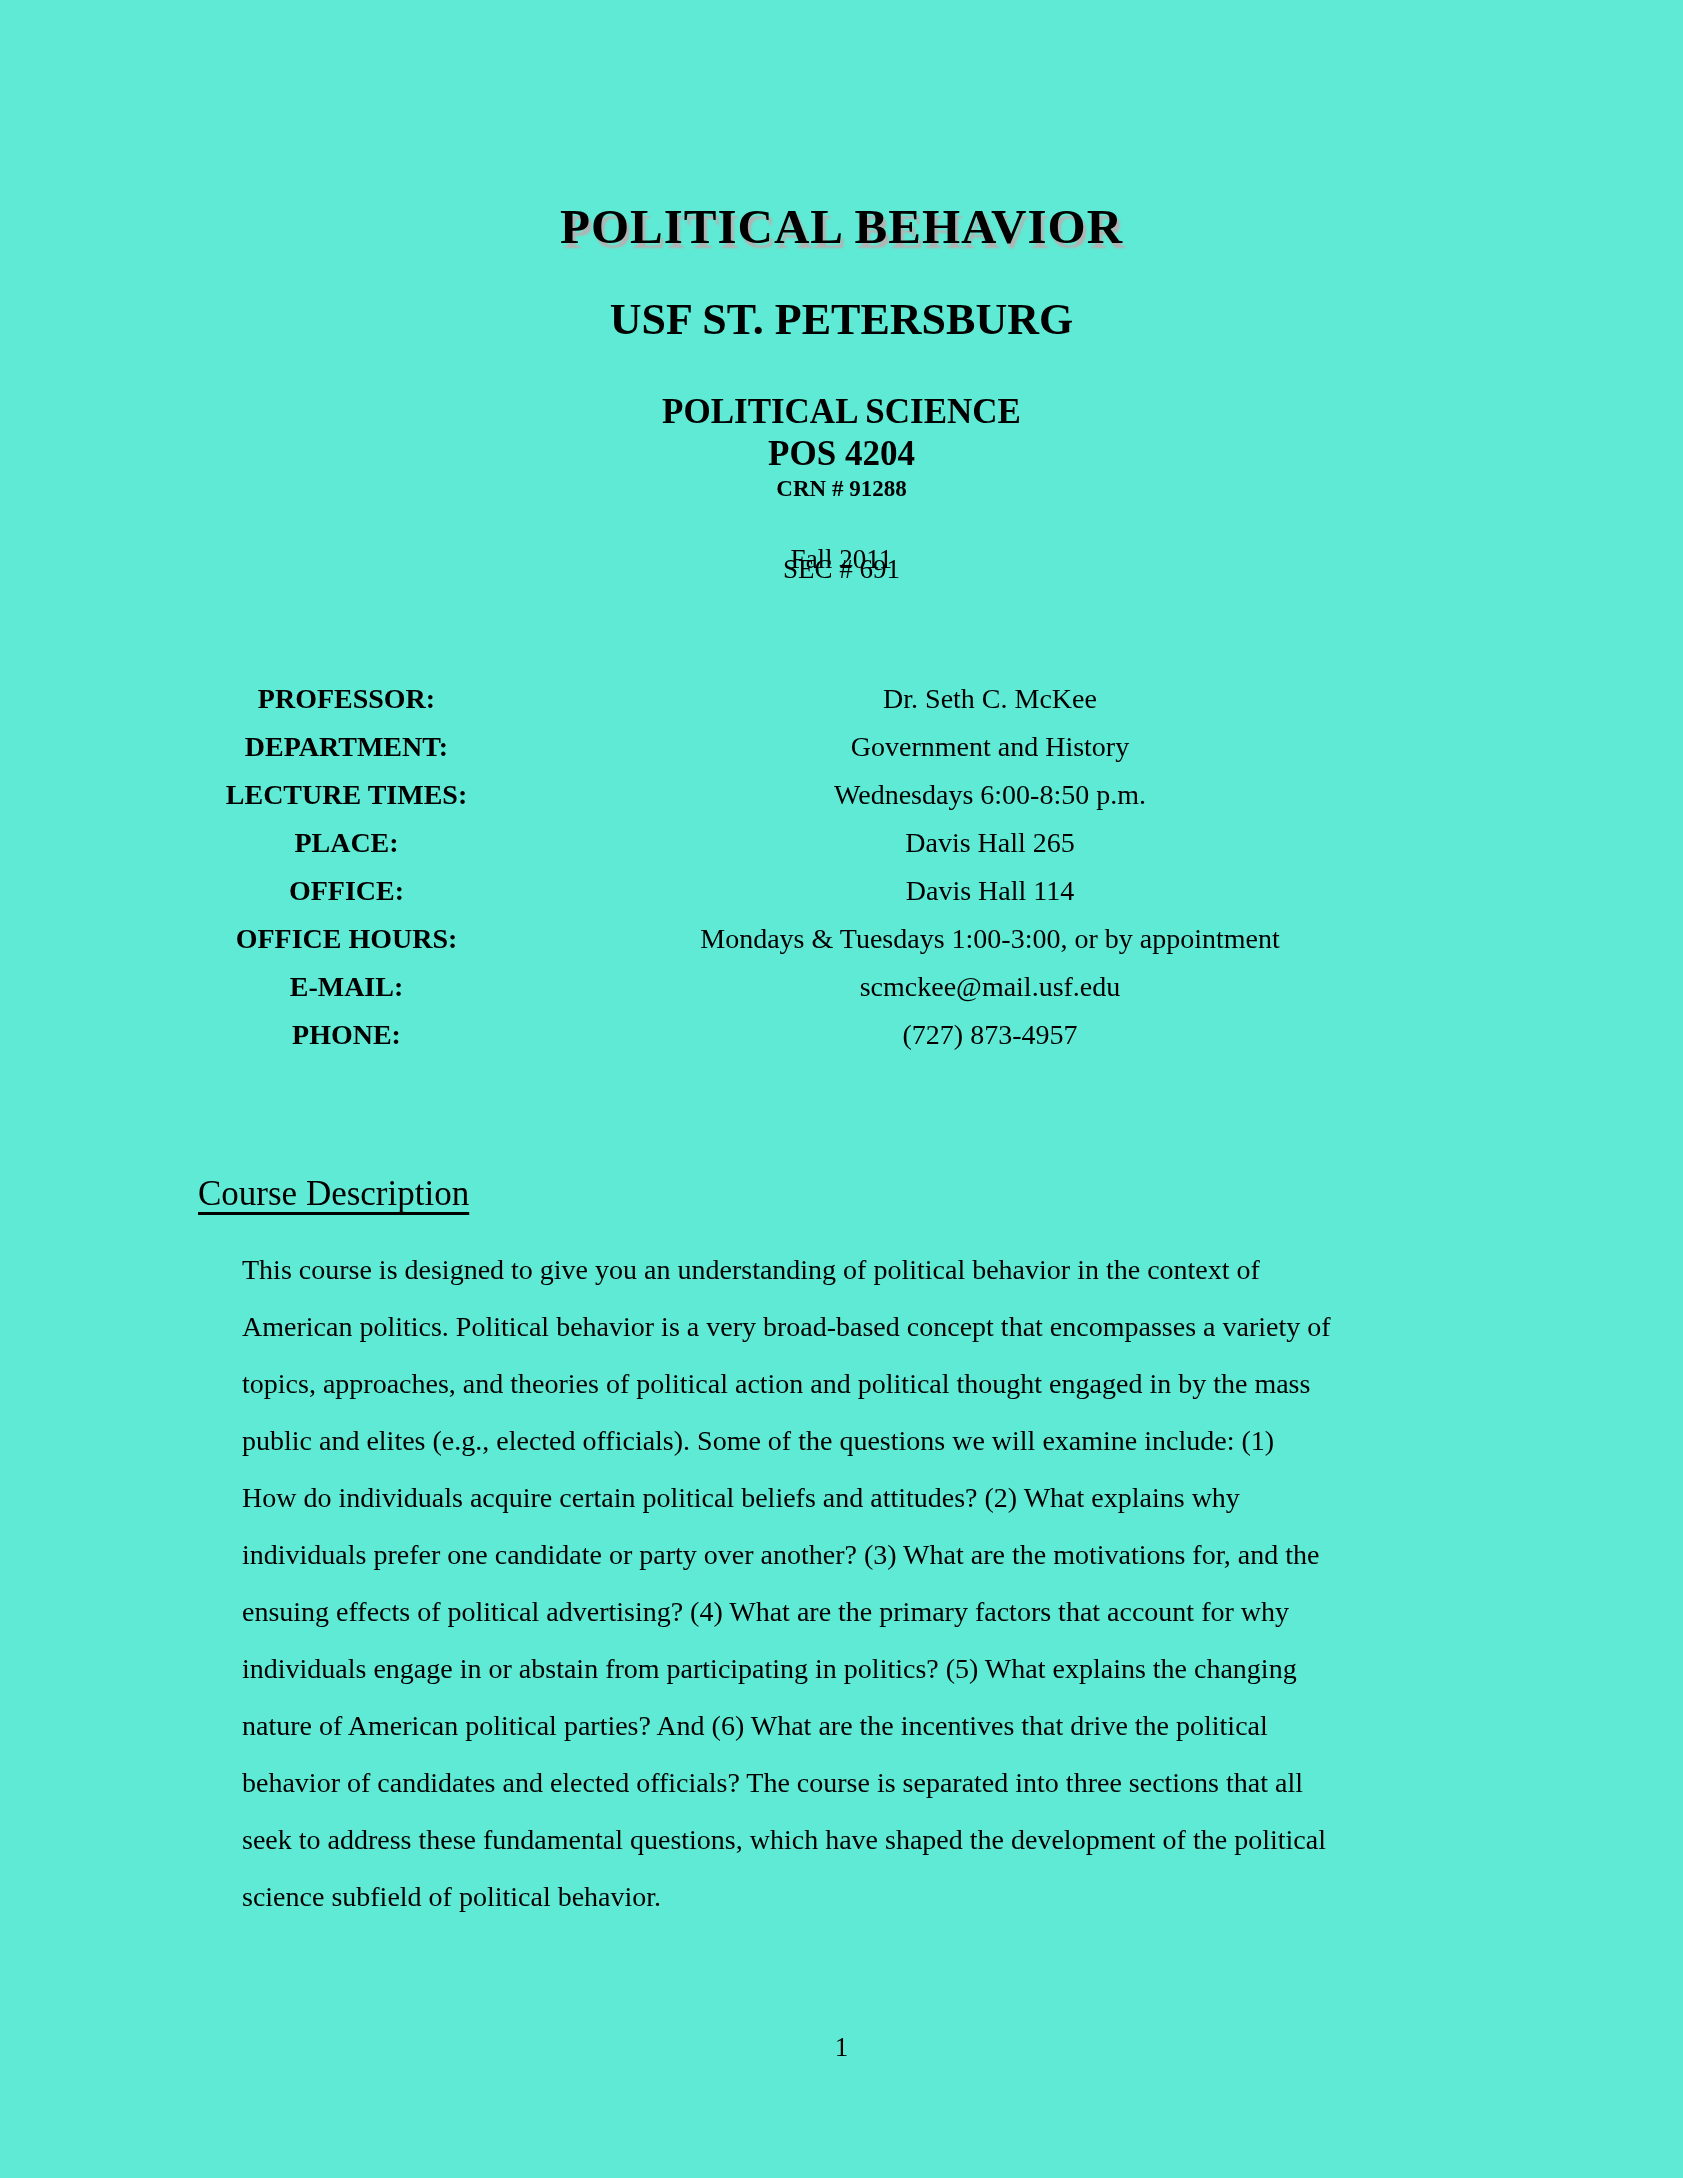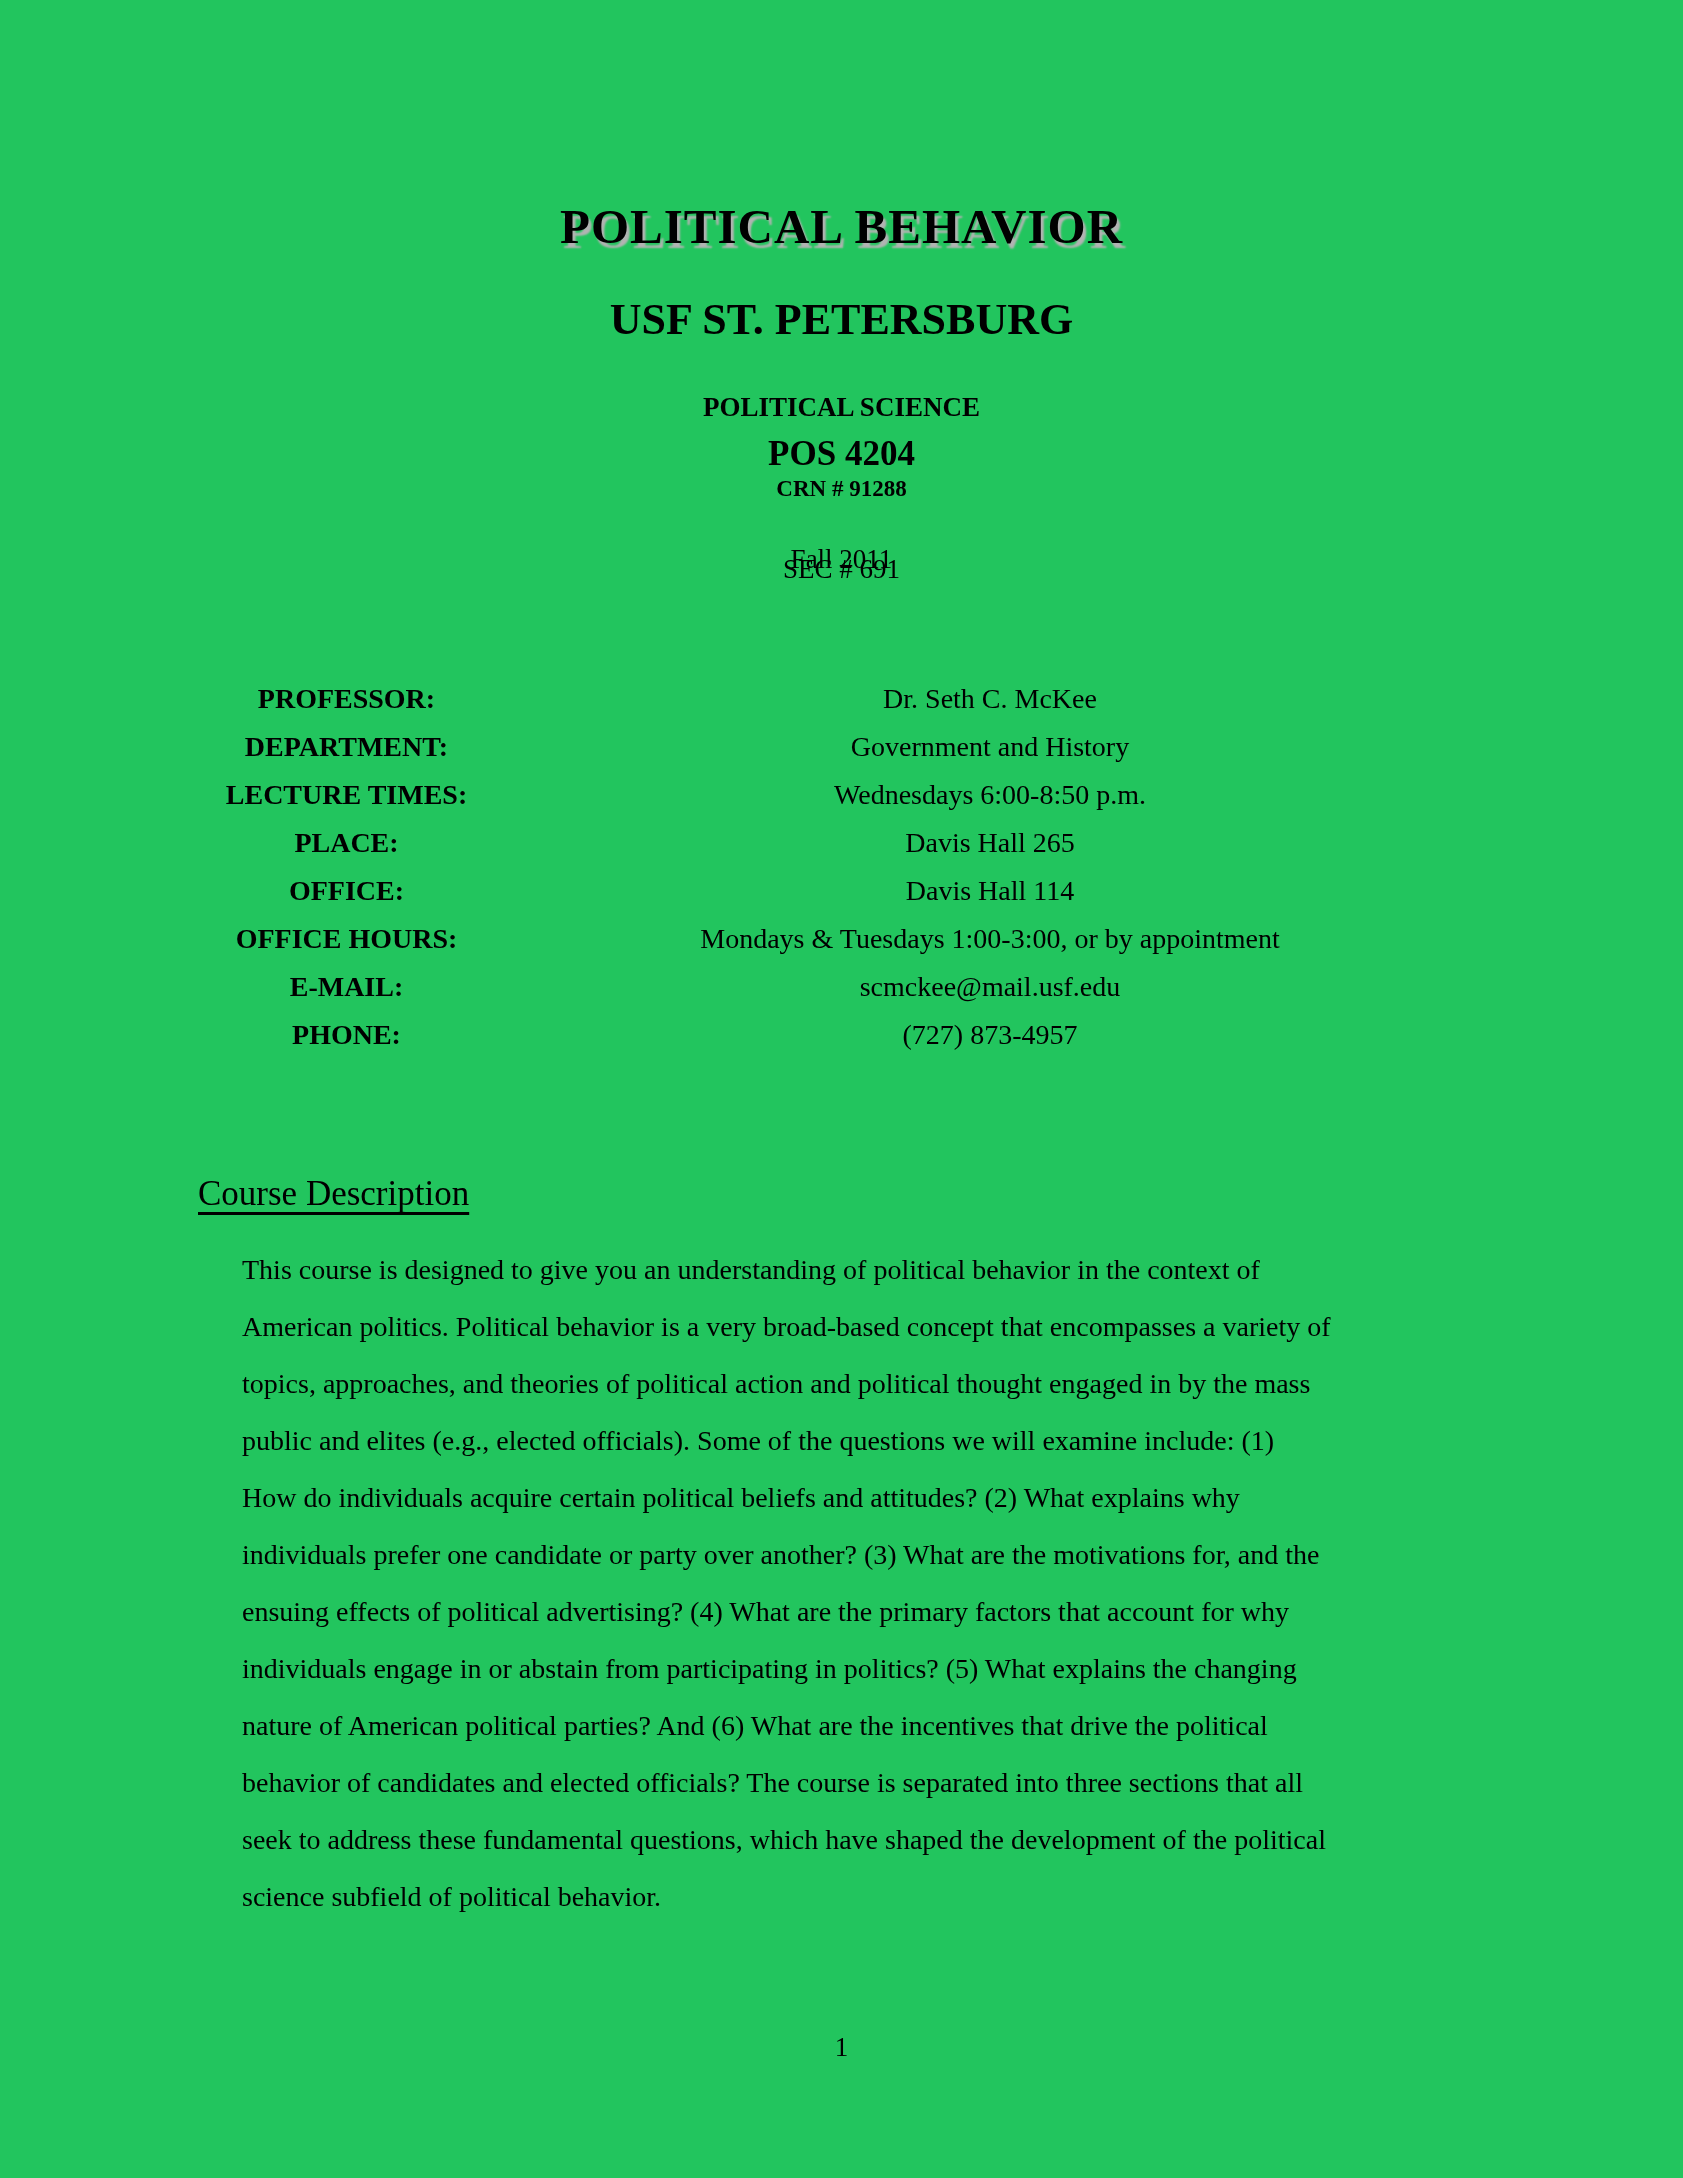--- a/index.html
+++ b/index.html
@@ -4,21 +4,21 @@
 <style>
   html, body {
     margin: 0;
     padding: 0;
     background: #ffffff;
   }
   .page {
     position: relative;
     width: 1683px;
     height: 2178px;
-    background: #22c55e;
+    background: #5eead4;
     color: #000000;
     font-family: "Liberation Serif", "DejaVu Serif", serif;
     overflow: hidden;
   }
   .centered {
     position: absolute;
     left: 0;
     right: 0;
     text-align: center;
     white-space: pre;
@@ -30,21 +30,21 @@
     letter-spacing: 1px;
     text-shadow: 3px 5px 2px #b3b3b3;
   }
   .doc-subtitle {
     top: 294px;
     font-size: 44px;
     font-weight: bold;
   }
   .doc-dept {
     top: 392px;
-    font-size: 27px;
+    font-size: 35px;
     font-weight: bold;
   }
   .doc-course {
     top: 434px;
     font-size: 35px;
     font-weight: bold;
   }
   .doc-crn {
     top: 476px;
     font-size: 23px;

